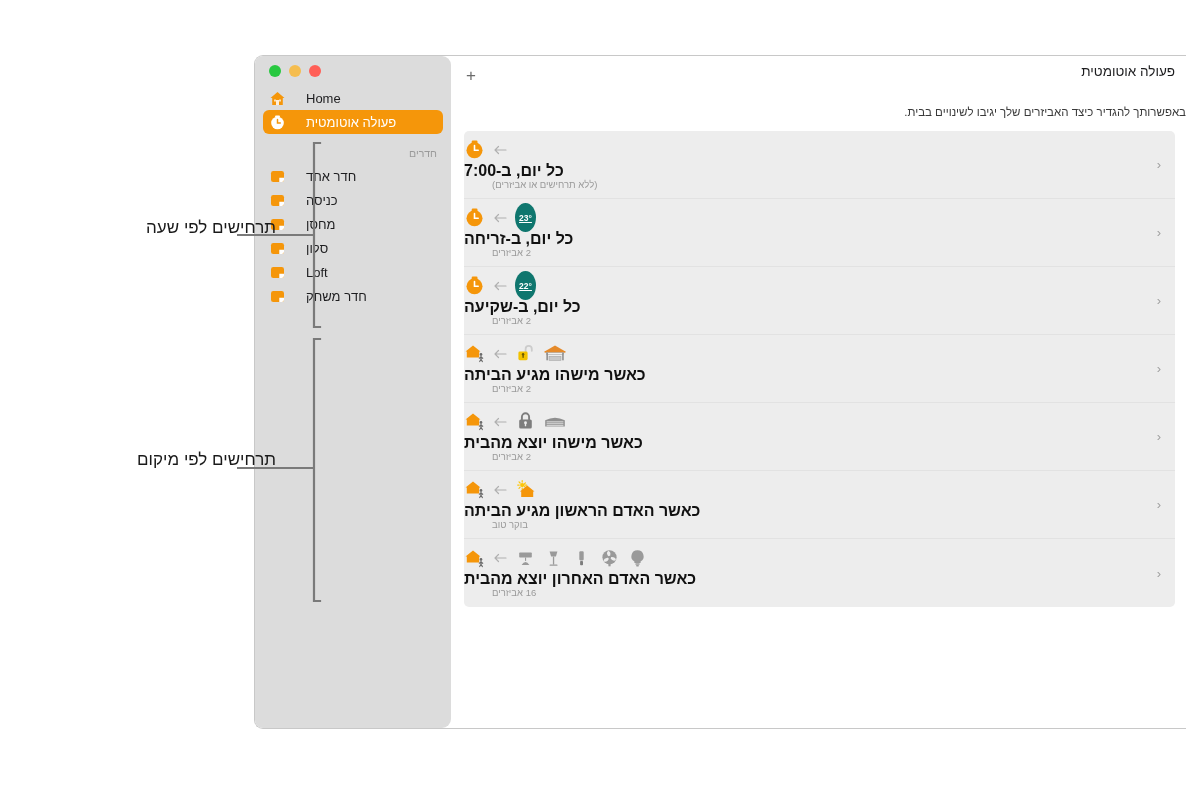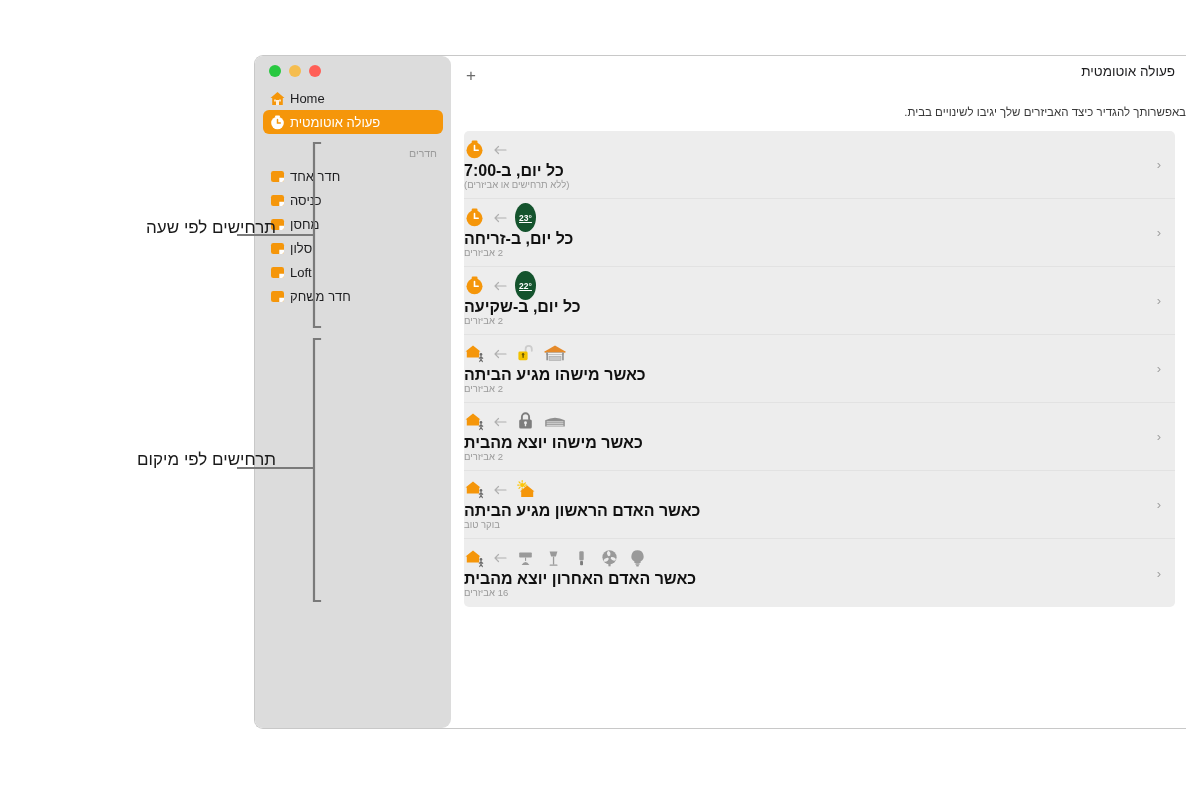--- a/index.html
+++ b/index.html
@@ -61,21 +61,21 @@
     position: absolute;
     top: 30px; left: 0; right: 0;
     padding: 0 8px;
   }
 
   .side-row {
     display: flex;
     flex-direction: row-reverse;
     align-items: center;
     justify-content: flex-start;
-    gap: 4px;
+    gap: 20px;
     height: 24px;
     padding: 0 6px;
     border-radius: 6px;
     font-size: 13px;
     color: #1d1d1f;
     white-space: nowrap;
   }
   .side-row.selected {
     background: #f5960a;
     color: #ffffff;
@@ -178,40 +178,41 @@
     font-weight: bold;
     color: #111111;
     line-height: 14px;
     white-space: nowrap;
   }
   .row-sub {
     font-size: 9.5px;
     color: #9a9a9a;
     line-height: 13px;
     white-space: nowrap;
+    margin-left: 28px;
   }
 
   .row-chevron {
     flex: 0 0 auto;
     width: 26px;
     text-align: center;
     color: #a0a0a0;
     font-size: 13px;
     font-weight: 300;
     padding-right: 6px;
   }
 
   .arrow-left {
     width: 16px; height: 16px; display:block;
   }
 
   .temp-bubble {
     width: 21px; height: 29px;
     border-radius: 50%;
-    background: #14532d;
+    background: #0f766e;
     color: #ffffff;
     font-size: 8.5px;
     font-weight: bold;
     display: flex;
     align-items: center;
     justify-content: center;
     direction: ltr;
     text-decoration: underline;
   }
 

